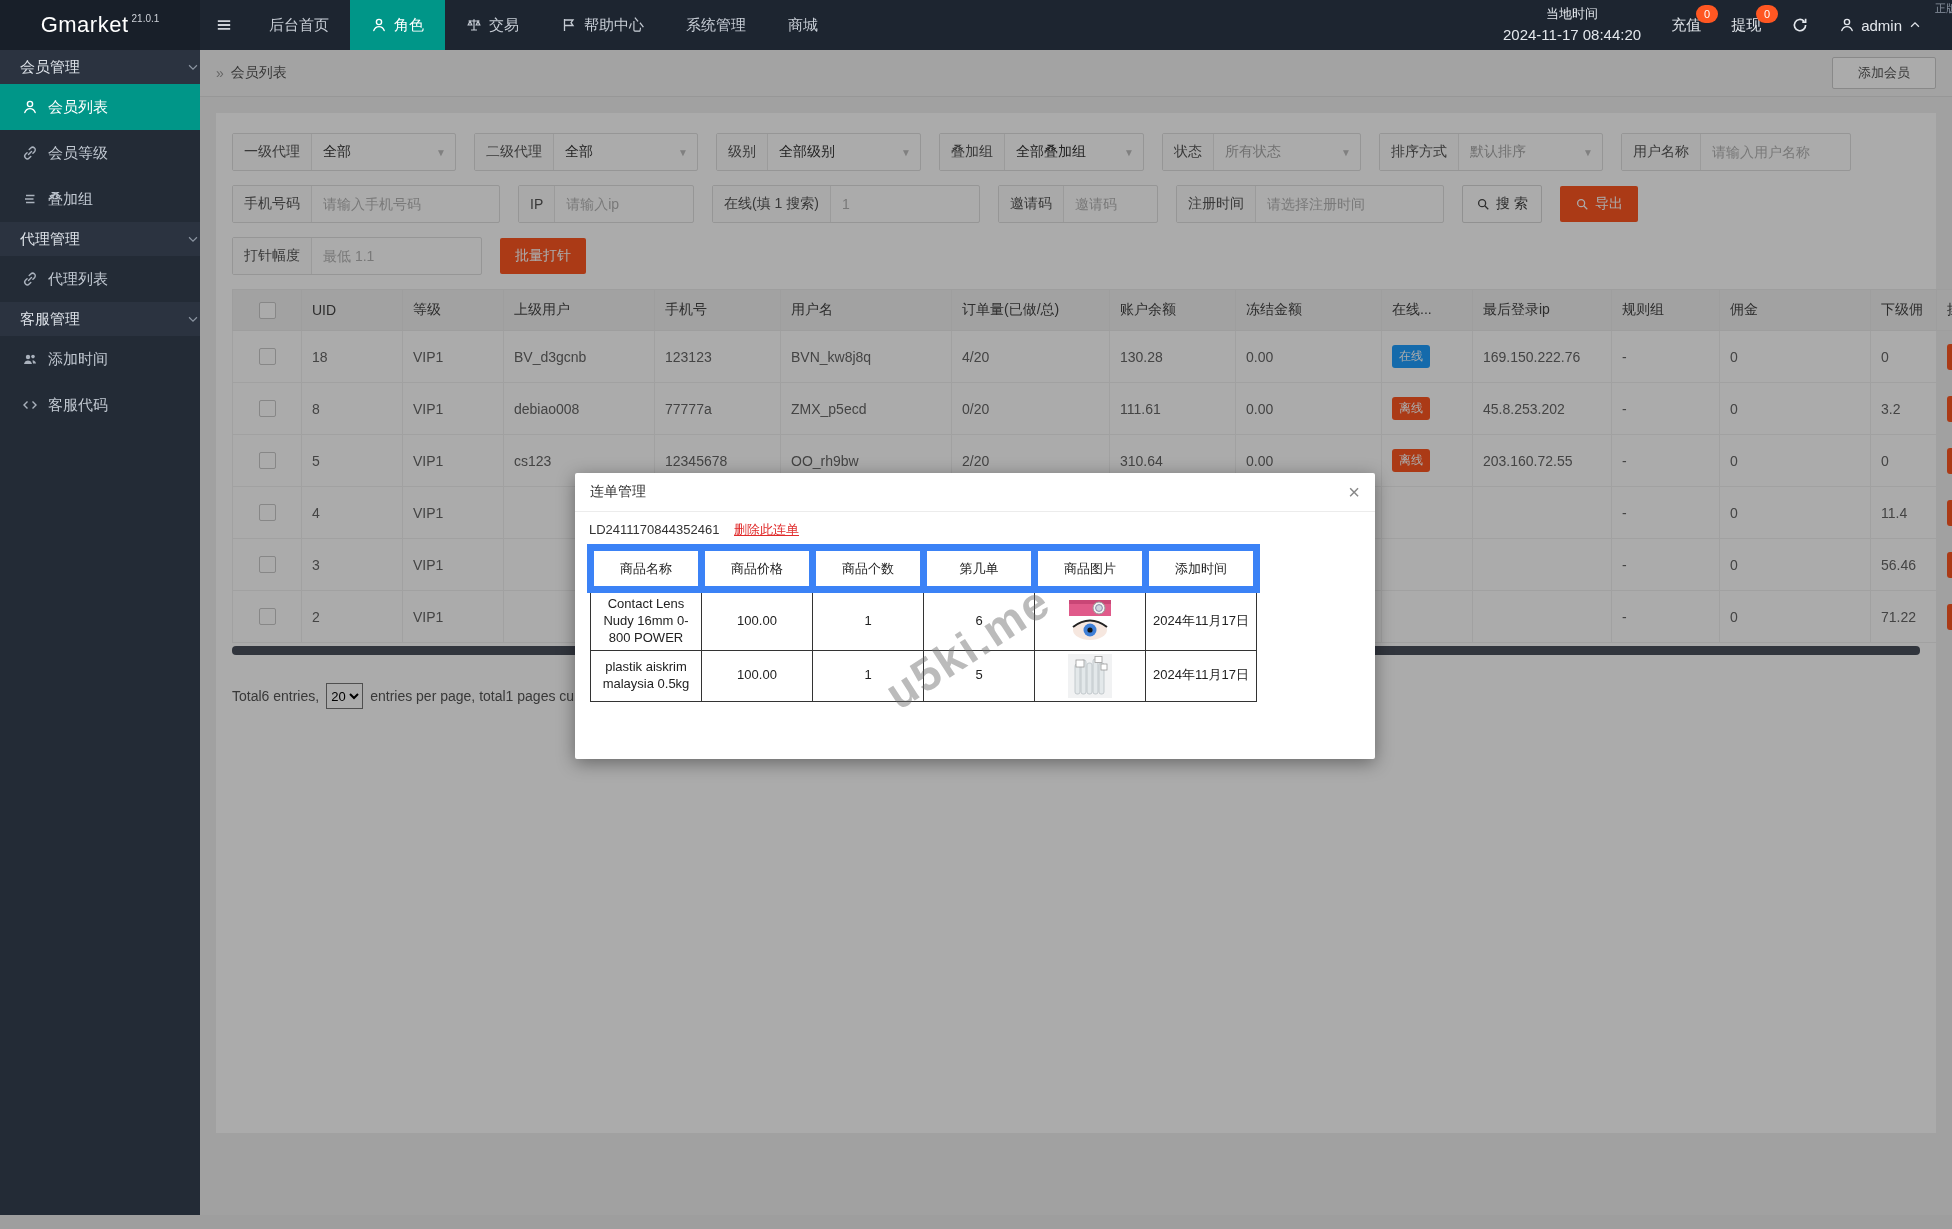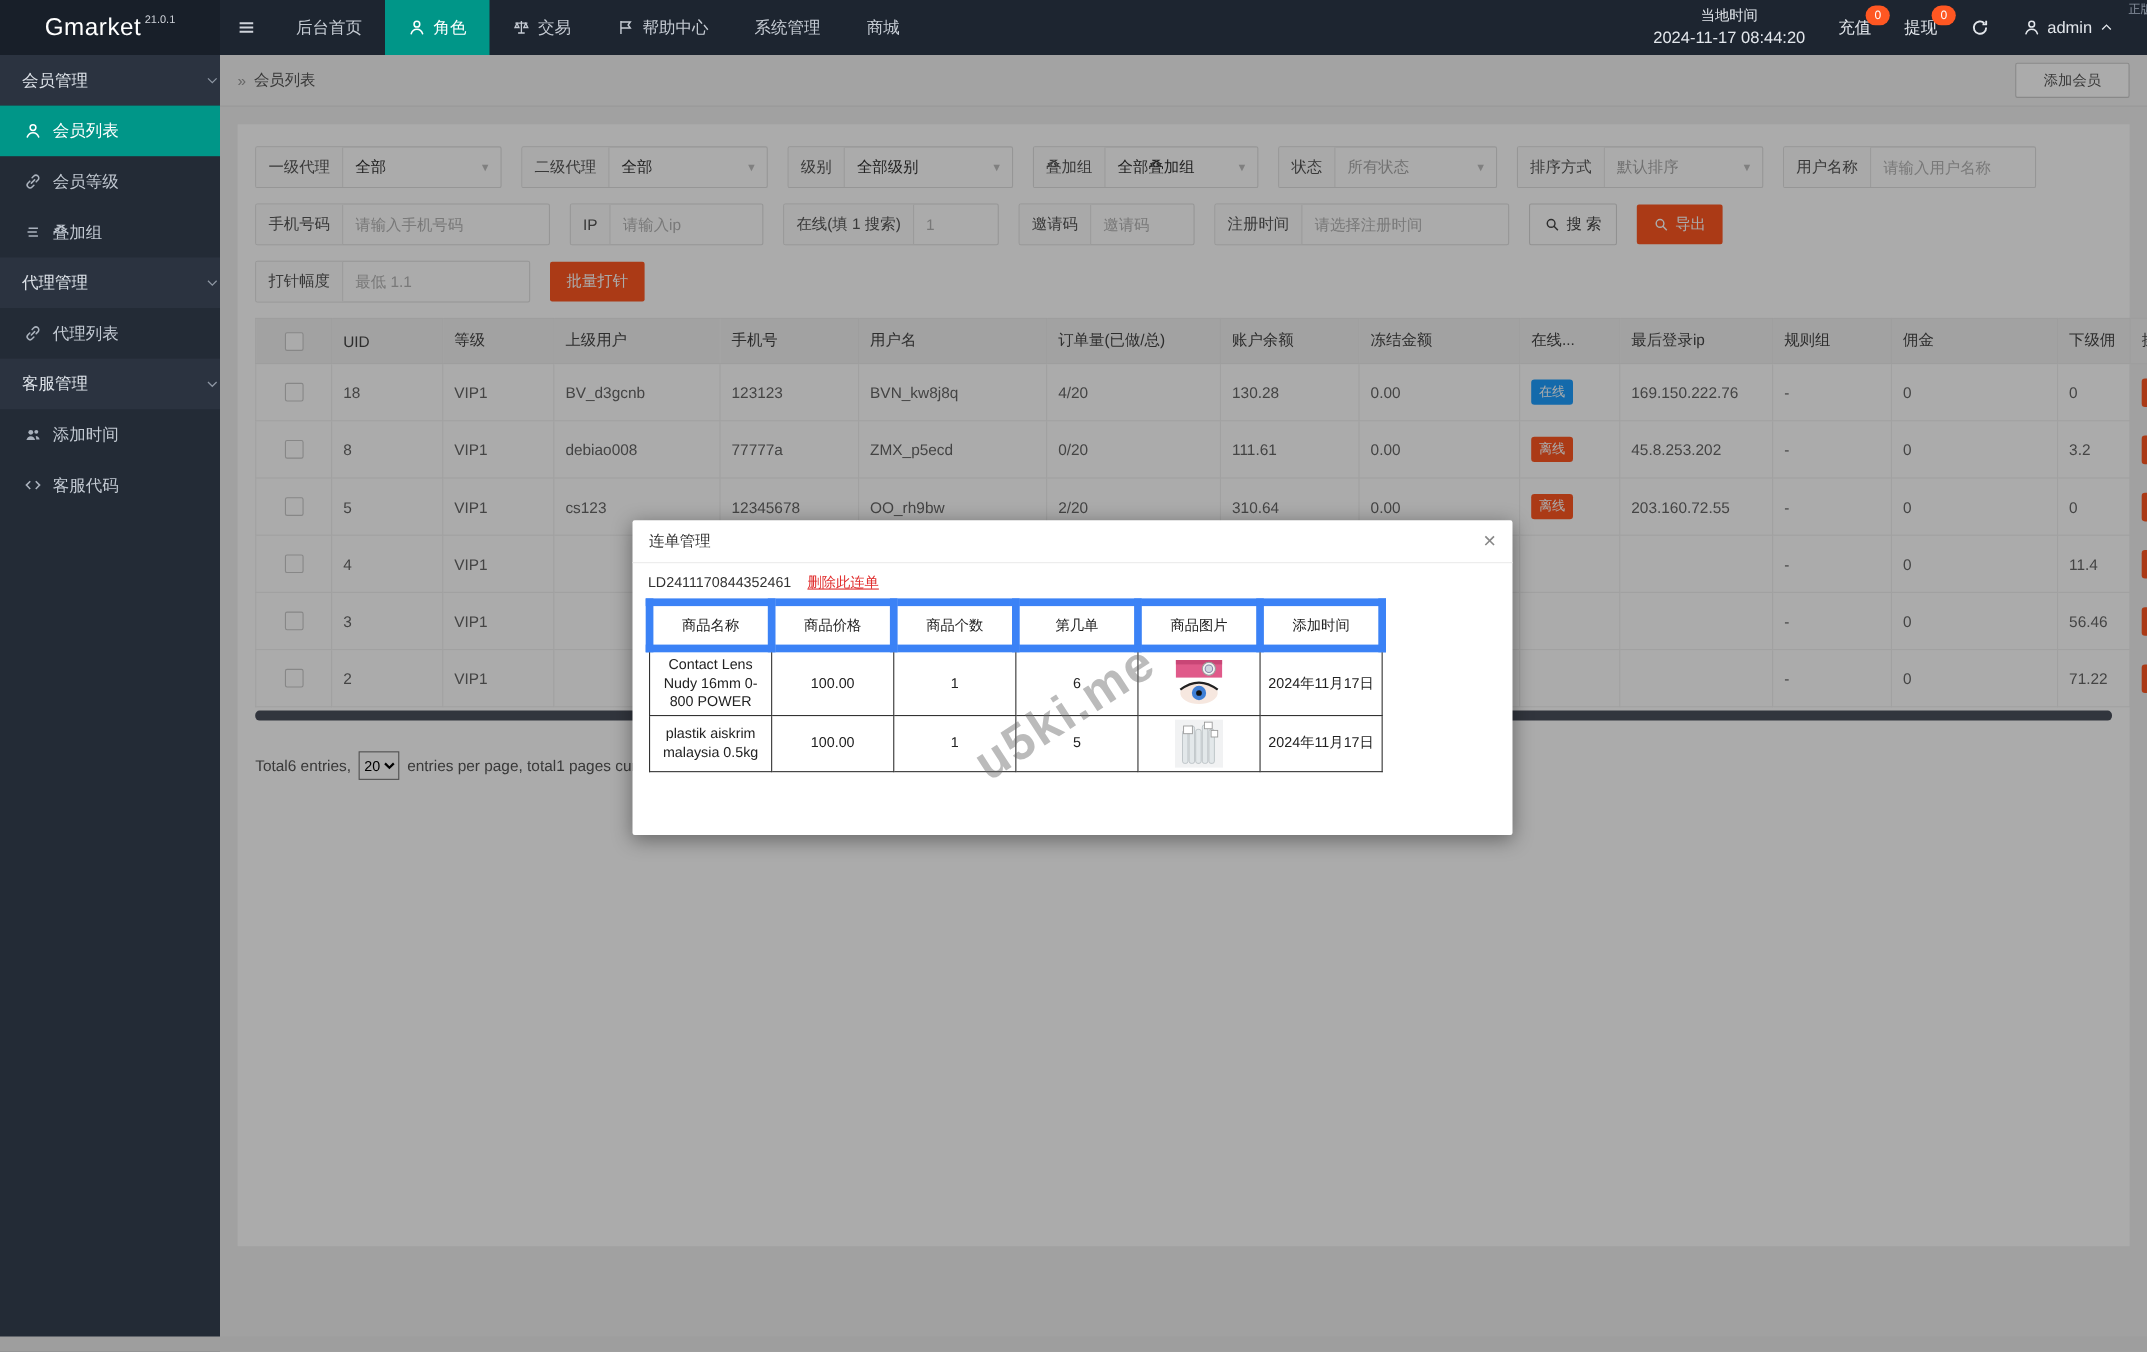--- a/index.html
+++ b/index.html
@@ -20,21 +20,21 @@
   .time-label{font-size:13px;}
   .time-value{font-size:15px;}
   .top-link{position:relative;cursor:pointer;}
   .badge{position:absolute;top:-11px;right:-17px;background:#ff5722;color:#fff;font-size:11px;min-width:18px;height:18px;line-height:18px;border-radius:9px;text-align:center;padding:0 2px;}
   .refresh{cursor:pointer;display:flex;}
   .admin{display:flex;align-items:center;gap:6px;cursor:pointer;}
   .corner{position:absolute;top:1px;right:-5px;font-size:11px;color:#8b94a1;}
 
   
   .sidebar{position:absolute;left:0;top:50px;bottom:0;width:200px;background:#232b36;z-index:30;}
-  .side-group{height:46px;display:flex;align-items:center;padding:0 0 0 20px;background:#2b3340;color:#dde2e8;font-size:15px;cursor:pointer;}
+  .side-group{height:34px;display:flex;align-items:center;padding:0 0 0 20px;background:#2b3340;color:#dde2e8;font-size:15px;cursor:pointer;}
   .side-group .chev{margin-left:auto;color:#8d96a2;}
   .side-item{height:46px;display:flex;align-items:center;gap:10px;padding:0 20px 0 22px;color:#c2c9d2;font-size:15px;cursor:pointer;}
   .side-item.active{background:#009688;color:#fff;}
   .side-item .icn{color:#aab2bd;}
   .side-item.active .icn{color:#fff;}
 
   
   .content{position:absolute;left:200px;top:50px;right:0;bottom:0;background:#f0f0f0;overflow:hidden;}
   .crumbbar{height:46px;background:#f4f4f4;border-bottom:1px solid #e2e2e2;display:flex;align-items:center;padding:0 16px;}
   .crumb-arrow{color:#999;font-size:14px;margin-right:7px;}
@@ -313,21 +313,21 @@
           </div>
         <div class="frow" id="filterRow2">
             <div class="igroup" style="width: 268px;">
               <span class="lbl">手机号码</span>
               <input placeholder="请输入手机号码" style="">
             </div>
             <div class="igroup" style="width: 176px;">
               <span class="lbl">IP</span>
               <input placeholder="请输入ip" style="">
             </div>
-            <div class="igroup" style="width: 196px;">
+            <div class="igroup" style="width: 268px;">
               <span class="lbl">在线(填 1 搜索)</span>
               <input placeholder="1" style="">
             </div>
             <div class="igroup" style="width: 160px;">
               <span class="lbl">邀请码</span>
               <input placeholder="邀请码" style="">
             </div>
             <div class="igroup" style="width: 268px;">
               <span class="lbl">注册时间</span>
               <input placeholder="请选择注册时间" style="">

